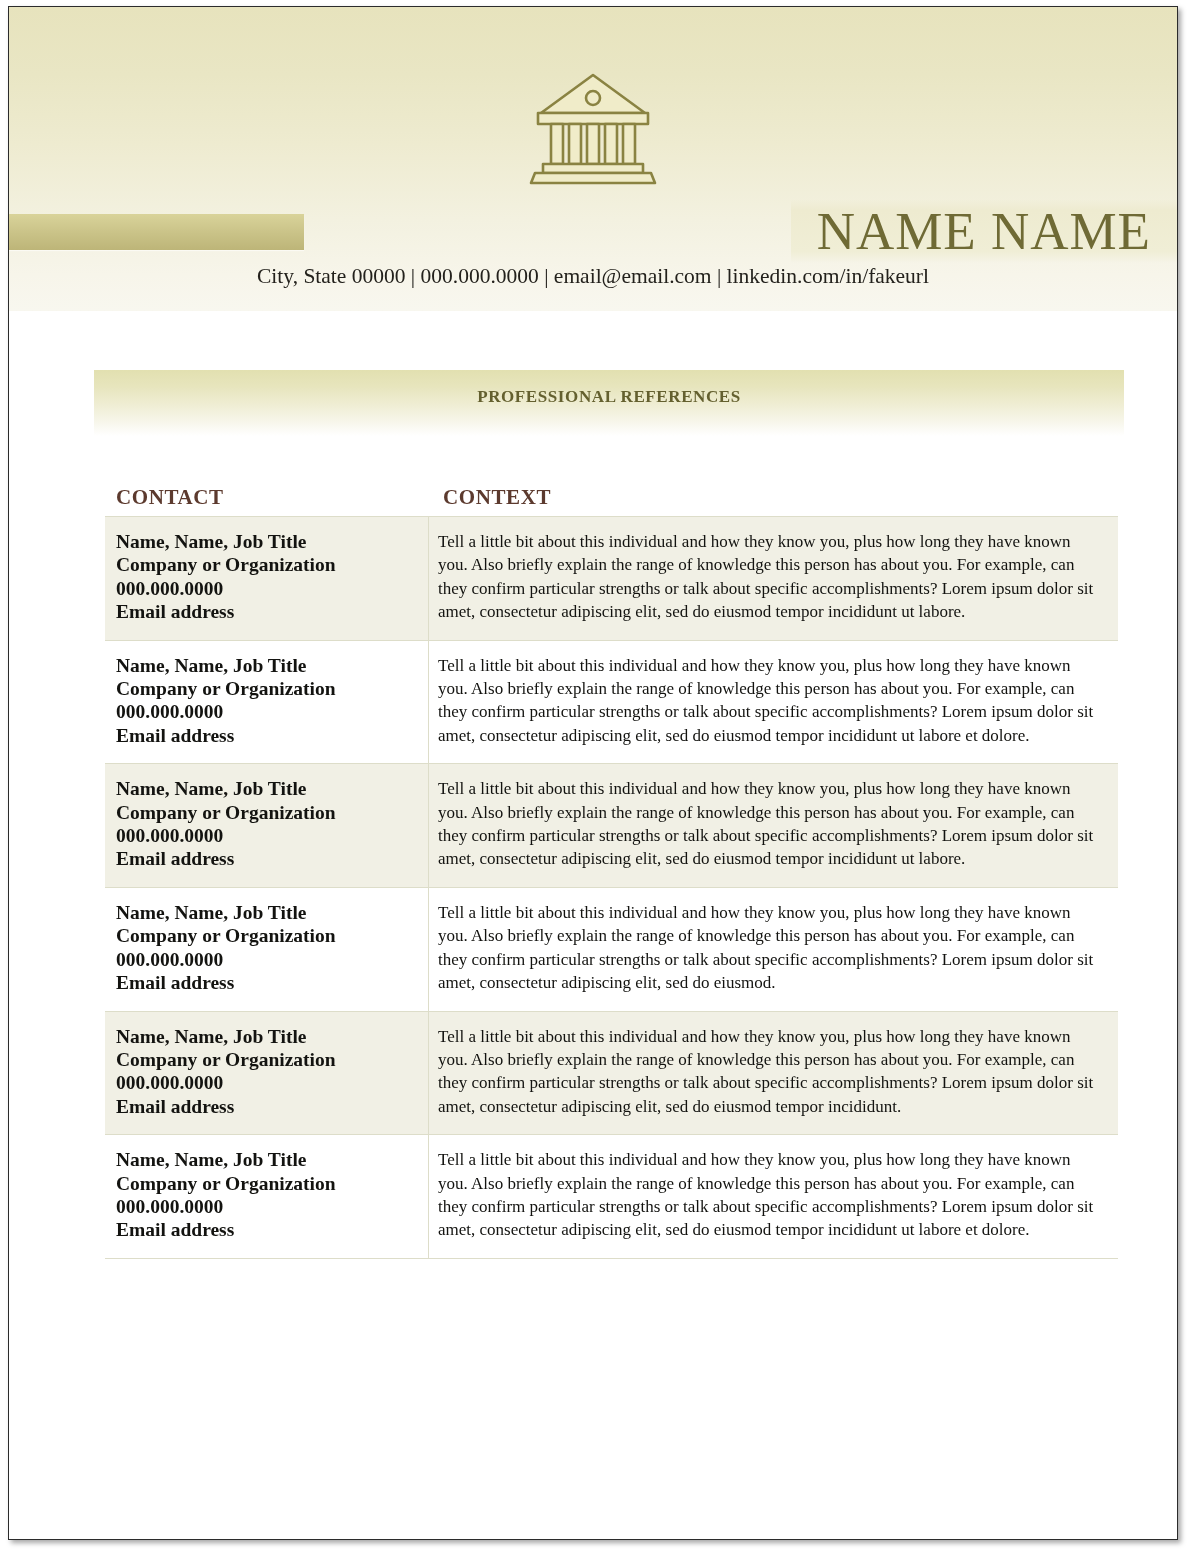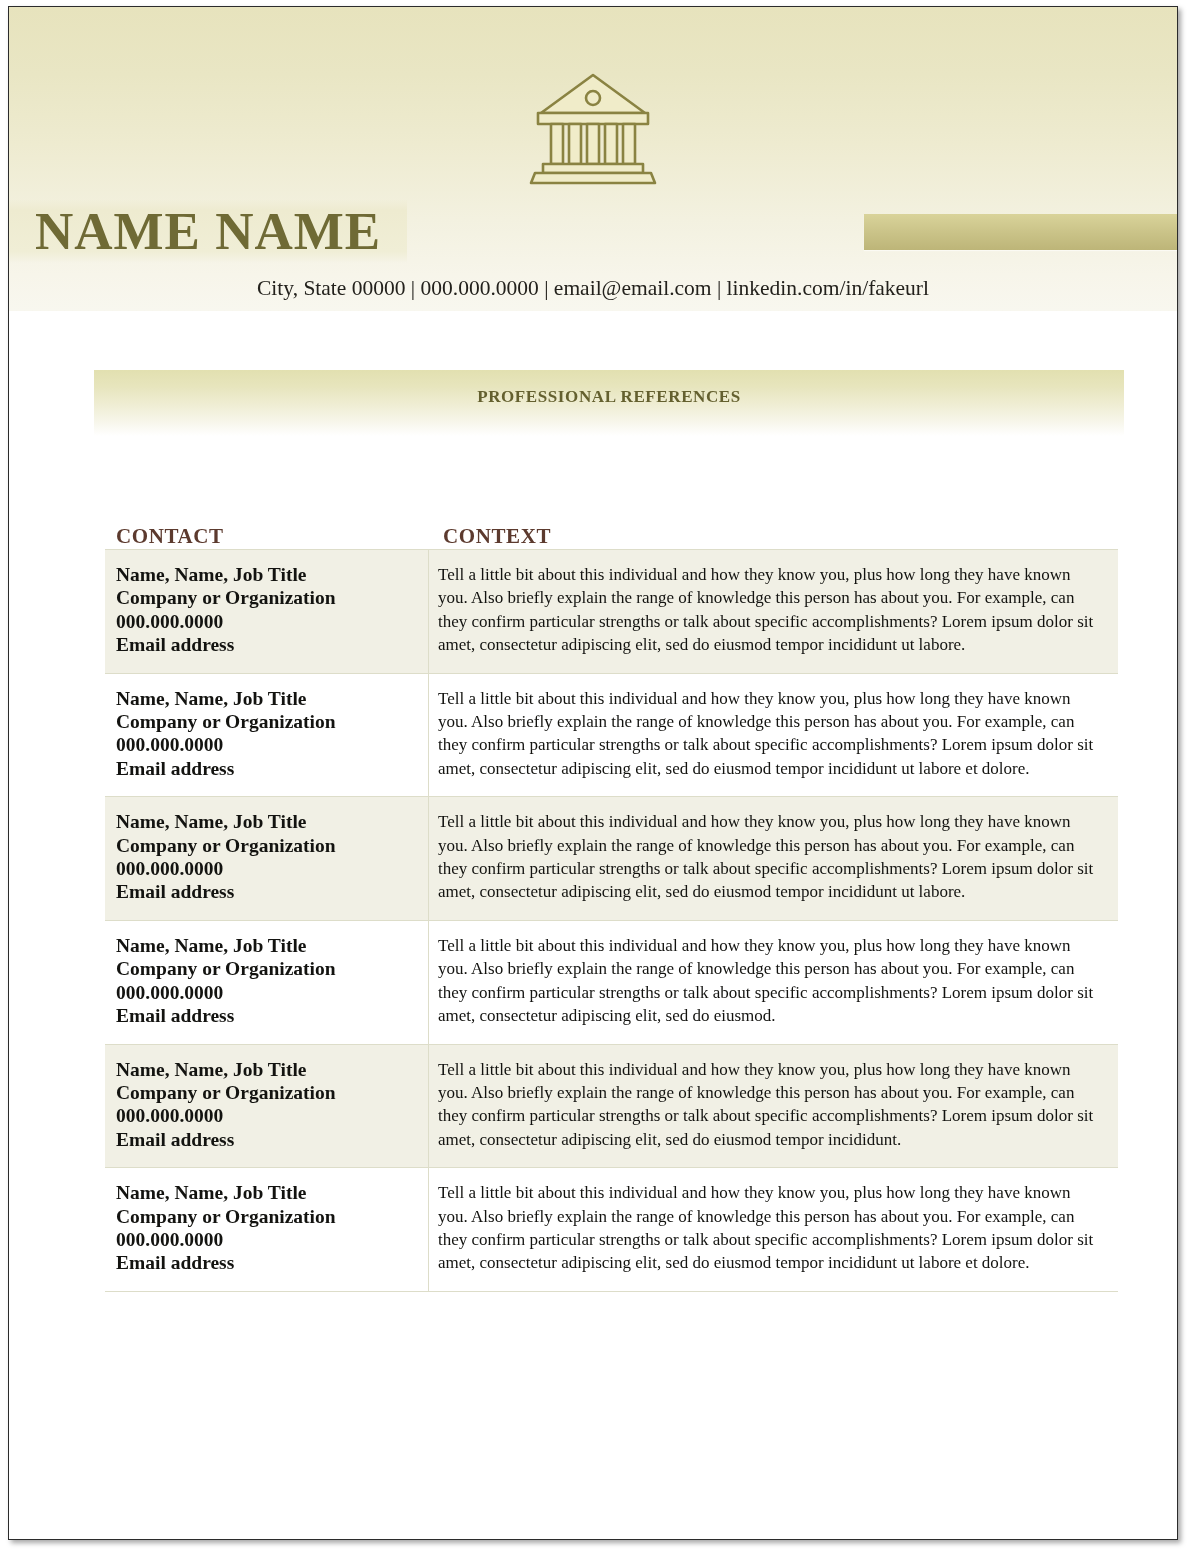--- a/index.html
+++ b/index.html
@@ -66,26 +66,26 @@
     box-shadow: 0 1px 1px rgba(255,255,255,0.55);
   }
   .bar-left  { left: -2px;  width: 297px; }
   .bar-right { right: -2px; width: 315px; }
 
   .name {
     position: absolute;
     left: 0;
     right: 0;
     top: 192px;
-    text-align: left;
+    text-align: right;
     font-size: 53px;
     line-height: 64px;
     letter-spacing: 1px;
     color: #6f6a35;
-    font-weight: bold;
+    font-weight: normal;
     white-space: nowrap;
     z-index: 3;
   }
   .name-bg-pad {
     display: inline-block;
     padding: 0 26px;
     background: linear-gradient(to bottom,
                 rgba(233,230,196,0) 0%,
                 rgba(238,235,208,1) 18%,
                 rgba(240,238,214,1) 82%,
@@ -95,21 +95,20 @@
   .contact-line {
     position: absolute;
     left: 0;
     right: 0;
     top: 255px;
     text-align: center;
     font-size: 21.5px;
     line-height: 28px;
     color: #23211c;
     white-space: nowrap;
-    margin-top: 12px;
   }
 
   
   .section-band {
     position: absolute;
     left: 85px;
     top: 363px;
     width: 1030px;
     height: 66px;
     background: linear-gradient(to bottom,
@@ -133,21 +132,21 @@
 
   
   .table {
     position: absolute;
     left: 96px;
     top: 478px;
     width: 1013px;
   }
   .col-heads {
     display: flex;
-    margin-top: 39px;
+    padding-bottom: 6px;
   }
   .col-head {
     font-size: 21px;
     font-weight: bold;
     letter-spacing: 0.6px;
     color: #5c3a2e;
   }
   .col-head.contact { width: 329px; padding-left: 11px; box-sizing: border-box; }
   .col-head.context { padding-left: 9px; }
 

